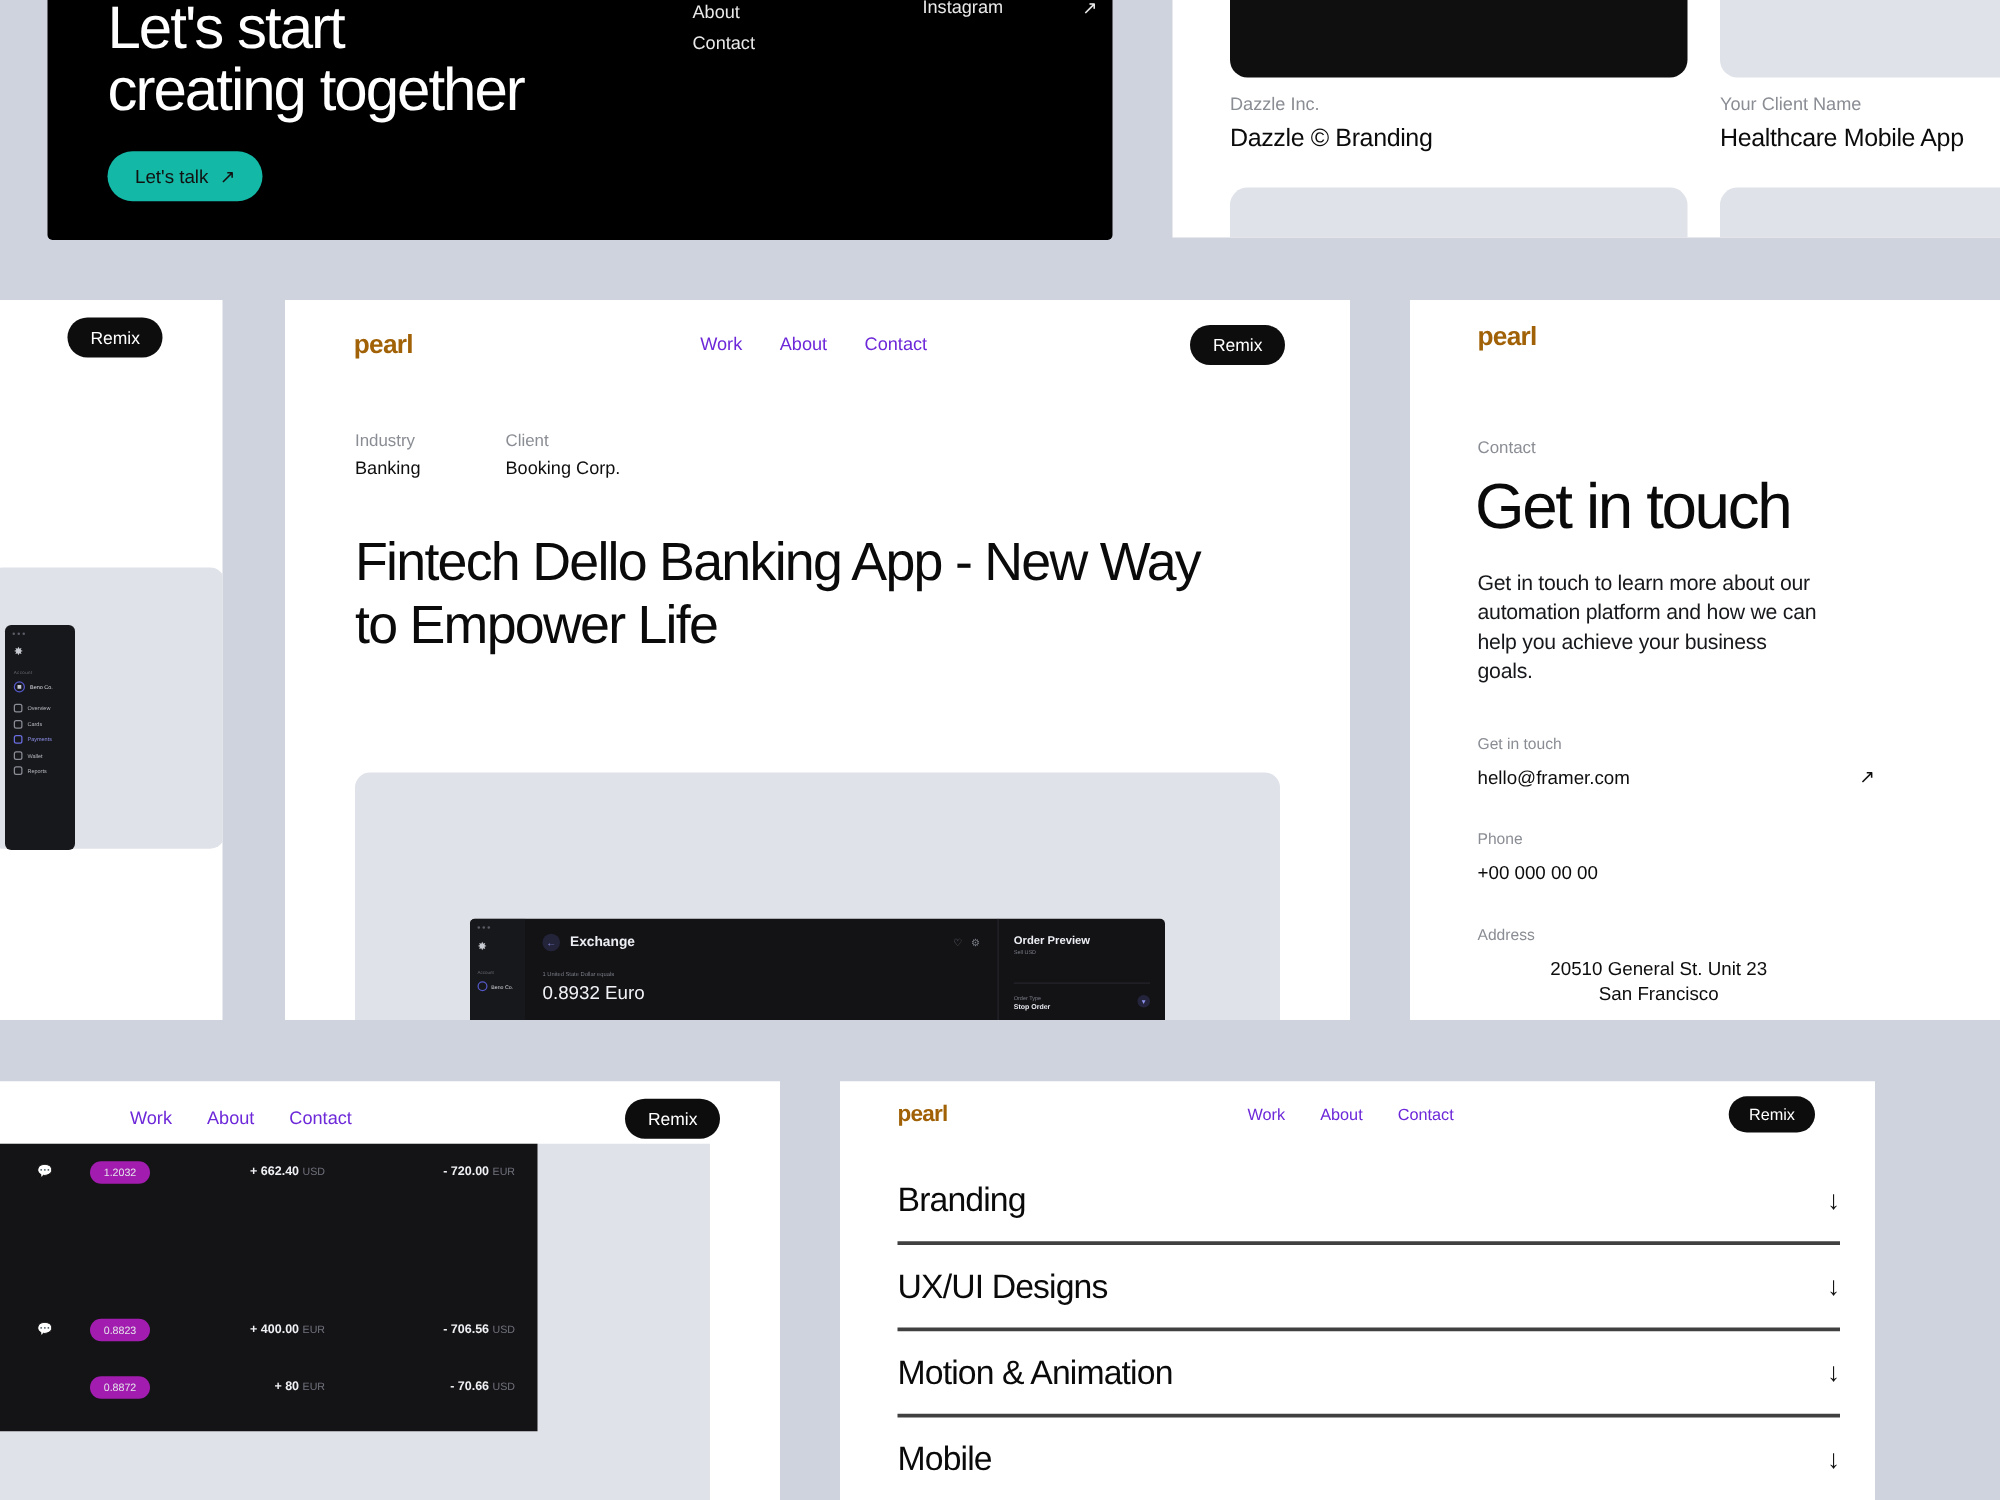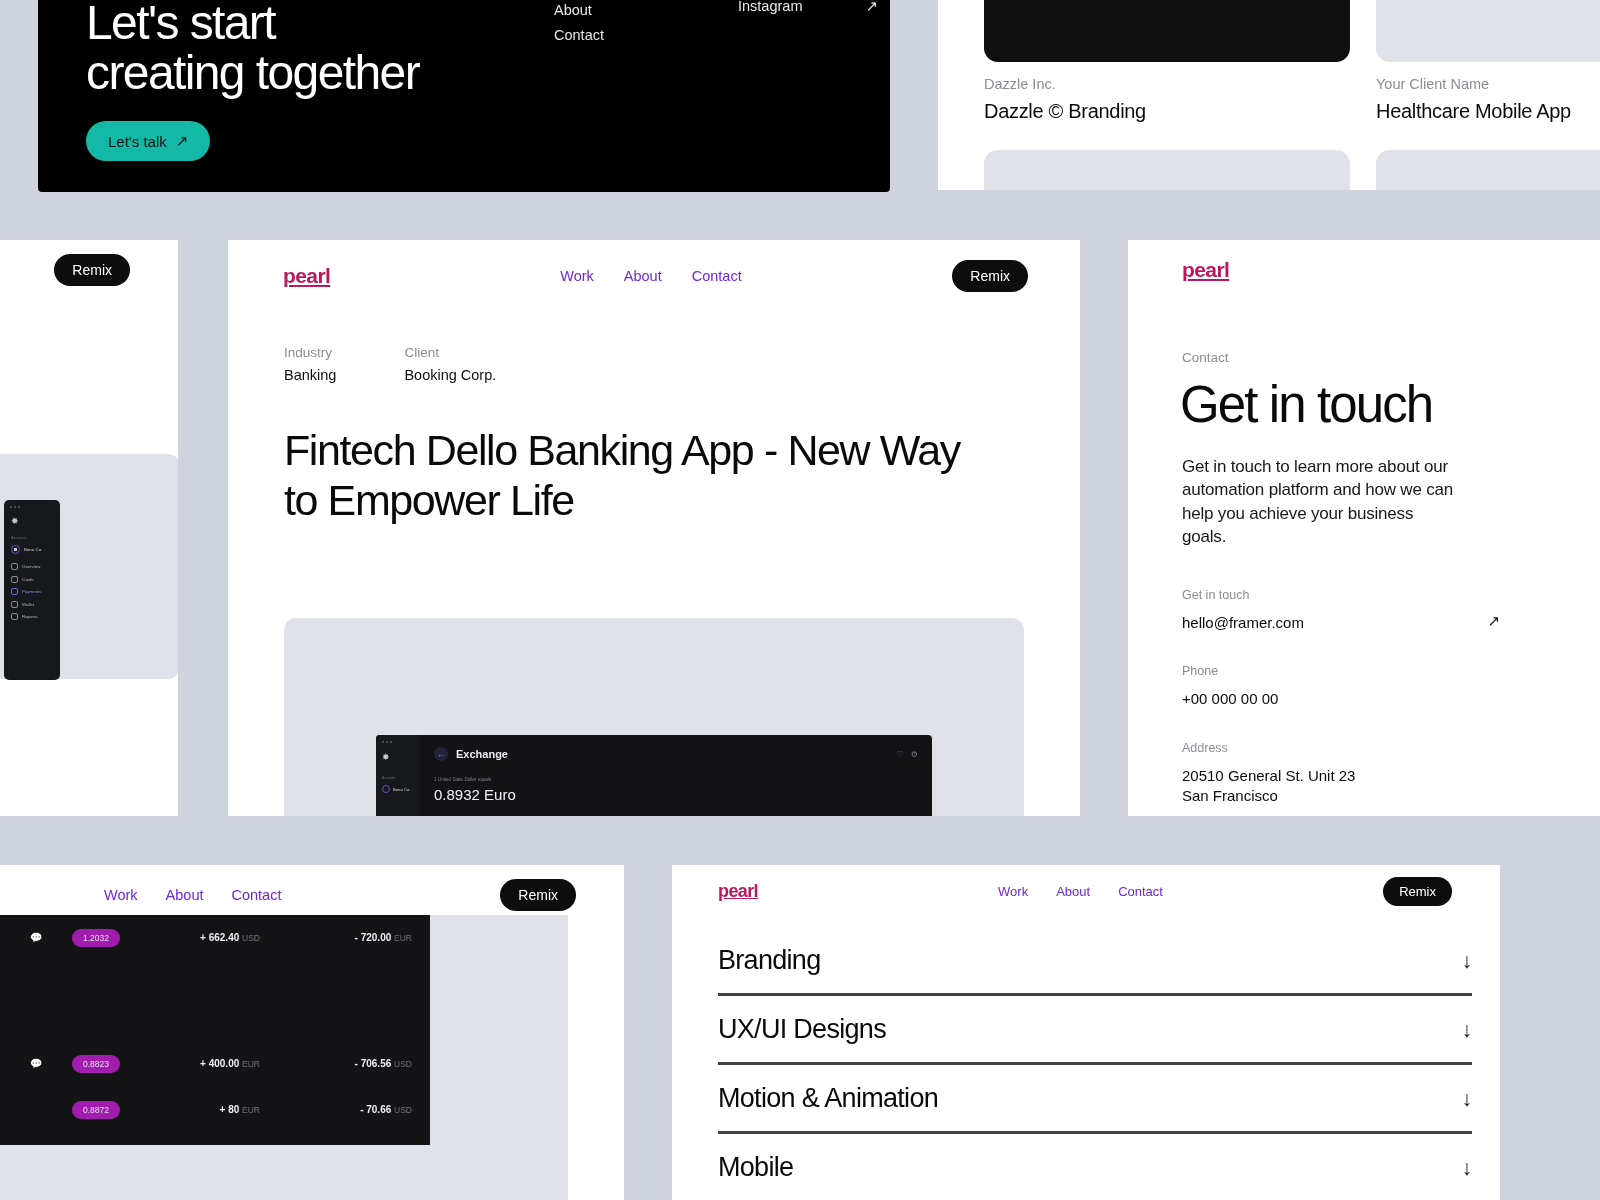--- a/index.html
+++ b/index.html
@@ -8,21 +8,21 @@
     background:#ced3dd;
     font-family:"Liberation Sans", sans-serif;
     overflow:hidden;
     position:relative;
     -webkit-font-smoothing:antialiased;
   }
   .stage { position:absolute; inset:0; }
   .panel { position:absolute; background:#fff; overflow:hidden; }
 
   
-  .logo { font-size:21px; font-weight:700; letter-spacing:-0.6px; color:#be185d;text-decoration:underline; }
+  .logo { font-size:21px; font-weight:700; letter-spacing:-0.6px; color:#a16207; }
   .nav { display:flex; gap:26px; font-size:14.5px; color:#6d28d9; }
   .nav span { white-space:nowrap; }
   .remix {
     background:#0d0d0d; color:#fff; border-radius:999px;
     font-size:14px; padding:8px 18px; display:inline-block; white-space:nowrap;
   }
   .eyebrow { font-size:13.5px; color:#8a8d94; }
   .arrow-ne { display:inline-block; }
 
   
@@ -297,41 +297,52 @@
           <div class="back">←</div>
           <div class="ttl">Exchange</div>
           <div class="icons">
             <span>♡</span>
             <span>⚙</span>
           </div>
         </div>
         <div class="sub">1 United State Dollar equals</div>
         <div class="big">0.8932 Euro</div>
       </div>
+      <div class="app-right">
+        <div class="opt">Order Preview</div>
+        <div class="ops">Sell USD</div>
+        <div class="otw">
+          <div>
+            <div class="otl">Order Type</div>
+            <div class="otv">Stop Order</div>
+          </div>
+          <div class="chev">▾</div>
+        </div>
+      </div>
     </div>
   </div>
 
   <div class="panel" id="p5">
     <div class="logo">pearl</div>
     <div class="eyebrow c">Contact</div>
     <h1>Get in touch</h1>
     <div class="lead">Get in touch to learn more about our automation platform and how we can help you achieve your business goals.</div>
 
     <div class="field" style="top:348px;">
       <div class="lab">Get in touch</div>
       <div class="val">hello@framer.com</div>
       <div class="ext">↗</div>
     </div>
     <div class="field" style="top:424px;">
       <div class="lab">Phone</div>
       <div class="val">+00 000 00 00</div>
     </div>
     <div class="field" style="top:501px;">
       <div class="lab">Address</div>
-      <div class="val" style="white-space:pre-line;">20510 General St. Unit 23
+      <div class="val" style="white-space:pre-line;text-align:center;">20510 General St. Unit 23
 San Francisco</div>
     </div>
   </div>
 
   <div class="panel" id="p6">
     <div class="bar">
       <div class="nav">
         <span>Work</span>
         <span>About</span>
         <span>Contact</span>

